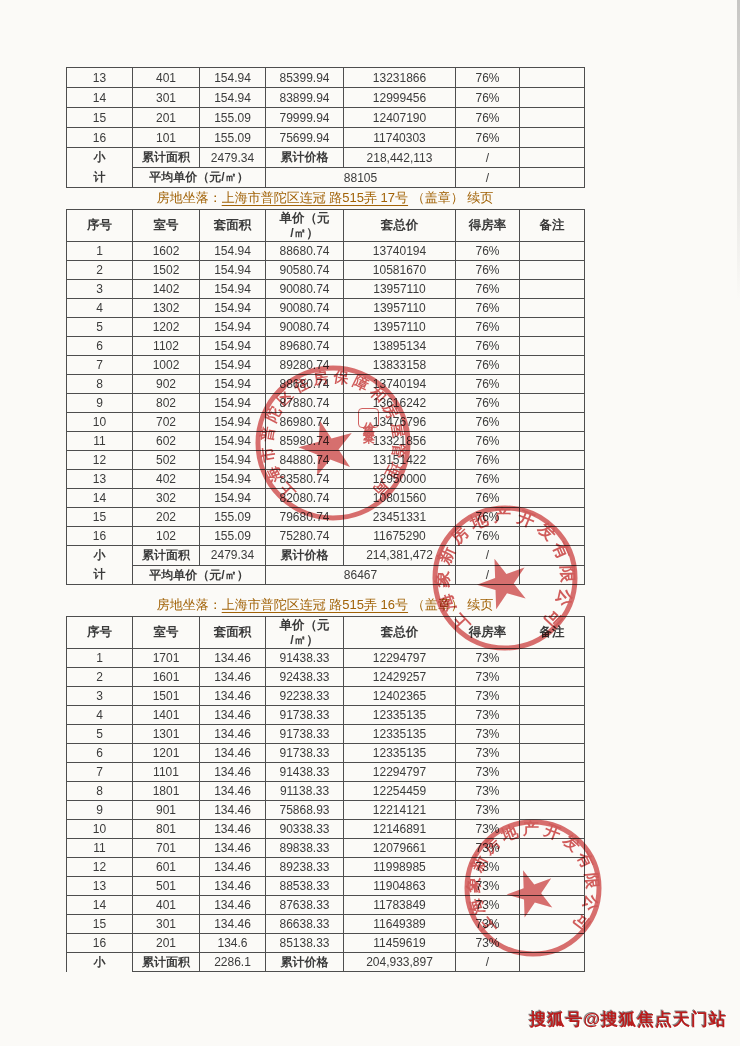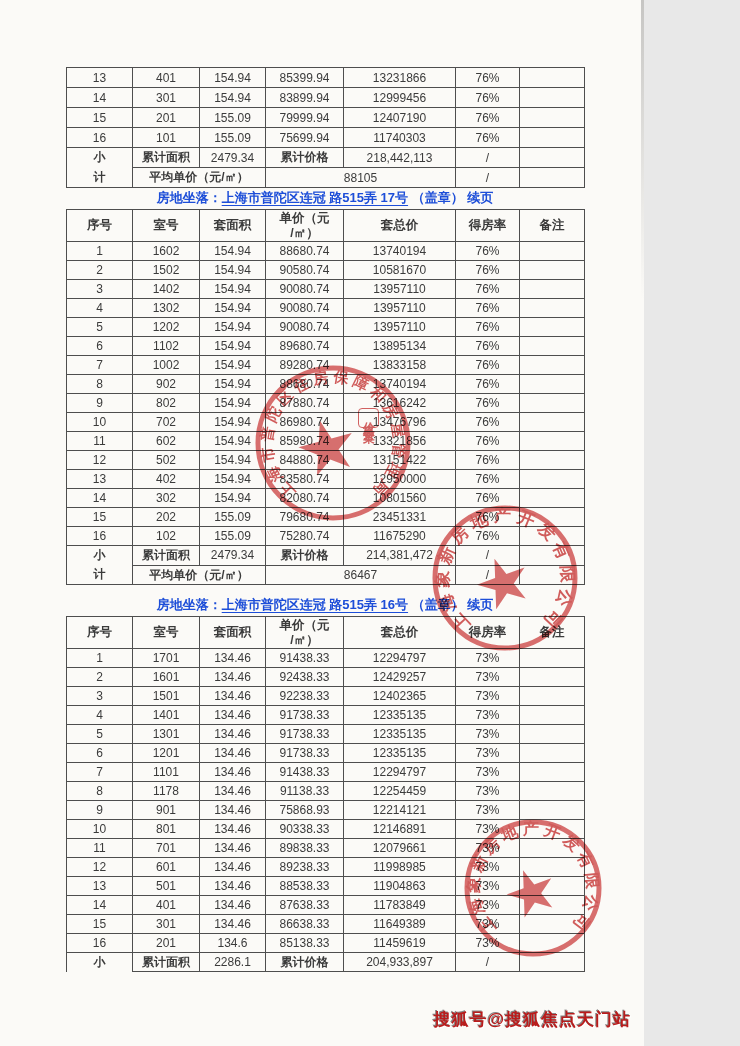--- a/index.html
+++ b/index.html
@@ -1,30 +1,30 @@
 <!DOCTYPE html>
 <html><head>
 <meta charset="utf-8">
 <style>
   html,body{margin:0;padding:0;background:#e8e8e8;}
-  .page{position:relative;width:644px;height:1046px;background:#fbfaf7;
+  .page{position:relative;width:740px;height:1046px;background:#fbfaf7;
         font-family:"Liberation Sans","DejaVu Sans",sans-serif;color:#3d3d3d;overflow:hidden;}
   
   table.sheet{position:absolute;border-collapse:collapse;table-layout:fixed;}
   .sheet td,.sheet th{border:1px solid #4e4e4e;text-align:center;vertical-align:middle;
         font-size:12px;font-weight:400;padding:0;overflow:hidden;white-space:nowrap;color:#3b3b3b;}
   .sheet thead th{height:31px;font-weight:700;font-size:12.5px;line-height:1.15;}
   .t-prev td{height:19px;}
   .t-17 td,.t-16 td{height:18px;}
   .sheet td.b{font-weight:700;}
   .sheet td.cut{border-bottom:none;}
   .sheet td.merged-label div{line-height:1.6;}
   
   .tbl-title{position:absolute;left:66px;width:518px;text-align:center;
-        font-size:13px;font-weight:700;color:#1d4ed8;white-space:nowrap;}
+        font-size:13px;font-weight:400;color:#a16207;white-space:nowrap;}
   .tbl-title .addr{text-decoration:underline;text-underline-offset:3px;}
   
   .stamp{position:absolute;mix-blend-mode:multiply;opacity:.88;}
   .stamp-ring{fill:none;stroke:#d24a4a;stroke-width:5;opacity:.9;}
   .stamp-arc{fill:#ce4747;font-weight:700;}
   .stamp-star{fill:#d25050;text-anchor:middle;opacity:.92;}
   .stamp-vert{position:absolute;writing-mode:vertical-rl;font-size:12px;font-weight:700;
         color:#ce4747;border:1.5px solid #ce4747;border-radius:4px;padding:3px 1px;
         letter-spacing:3px;mix-blend-mode:multiply;opacity:.85;}
   
@@ -394,21 +394,21 @@
           <td>7</td>
           <td>1101</td>
           <td>134.46</td>
           <td>91438.33</td>
           <td>12294797</td>
           <td>73%</td>
           <td></td>
         </tr>
         <tr>
           <td>8</td>
-          <td>1178</td>
+          <td>1801</td>
           <td>134.46</td>
           <td>91138.33</td>
           <td>12254459</td>
           <td>73%</td>
           <td></td>
         </tr>
         <tr>
           <td>9</td>
           <td>901</td>
           <td>134.46</td>

